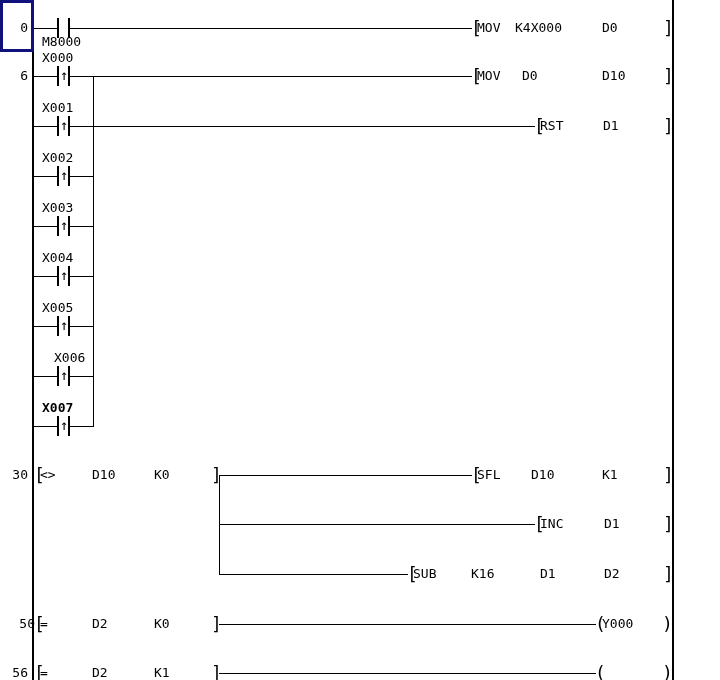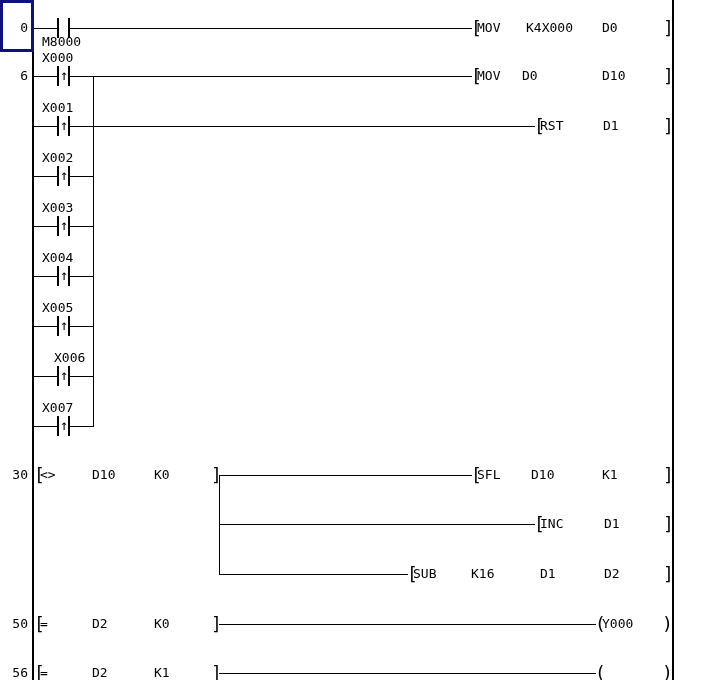--- a/index.html
+++ b/index.html
@@ -22,34 +22,34 @@
 <div id="ladder">
 
   <div class="rail" style="left:32px;"></div>
   <div class="rail" style="left:672px;"></div>
 
   <div class="cursor"></div>
 
   <div class="step" style="top:21px;">0</div>
   <div class="step" style="top:69px;">6</div>
   <div class="step" style="top:468px;">30</div>
-  <div class="step" style="top:617px;">50</div>
+  <div class="step" style="top:617px;margin-left:7px;">50</div>
   <div class="step" style="top:666px;">56</div>
 
   <div class="t" style="left:42px;top:3px;margin-top:32px;">M8000</div>
   <div class="wh" style="left:34px;top:28px;width:23px;"></div>
   <div class="cell" style="left:52px;top:17px;width:24px;height:22px;">
     <div class="bar" style="left:5px;"></div>
     <div class="bar" style="left:16px;"></div>
   </div>
   <div class="wh" style="left:70px;top:28px;width:402px;"></div>
   <div class="cell" style="left:471px;top:18px;width:201px;height:20px;">
     <span class="b" style="left:0;top:1px;">[</span>
     <span class="t" style="left:6px;top:3px;">MOV</span>
-    <span class="t" style="left:55px;top:3px;">K4X000</span>
+    <span class="t" style="left:44px;top:3px;">K4X000</span>
     <span class="t" style="left:131px;top:3px;">D0</span>
     <span class="b" style="left:192px;top:1px;">]</span>
   </div>
 
   <div class="t" style="left:42px;top:51px;">X000</div>
   <div class="wh" style="left:34px;top:76px;width:23px;"></div>
   <div class="cell" style="left:52px;top:65px;width:24px;height:22px;">
     <div class="bar" style="left:5px;"></div>
     <div class="bar" style="left:16px;"></div>
     <div class="arrow">↑</div>
@@ -103,21 +103,21 @@
 
   <div class="t" style="left:54px;top:351px;">X006</div>
   <div class="wh" style="left:34px;top:376px;width:23px;"></div>
   <div class="cell" style="left:52px;top:365px;width:24px;height:22px;">
     <div class="bar" style="left:5px;"></div>
     <div class="bar" style="left:16px;"></div>
     <div class="arrow">↑</div>
   </div>
   <div class="wh" style="left:70px;top:376px;width:24px;"></div>
 
-  <div class="t" style="left:42px;top:401px;">X007</div>
+  <div class="t" style="left:42px;top:401px;font-weight:bold;">X007</div>
   <div class="wh" style="left:34px;top:426px;width:23px;"></div>
   <div class="cell" style="left:52px;top:415px;width:24px;height:22px;">
     <div class="bar" style="left:5px;"></div>
     <div class="bar" style="left:16px;"></div>
     <div class="arrow">↑</div>
   </div>
   <div class="wh" style="left:70px;top:426px;width:24px;"></div>
 
   <div class="wv" style="left:93px;top:76px;height:351px;"></div>
 

